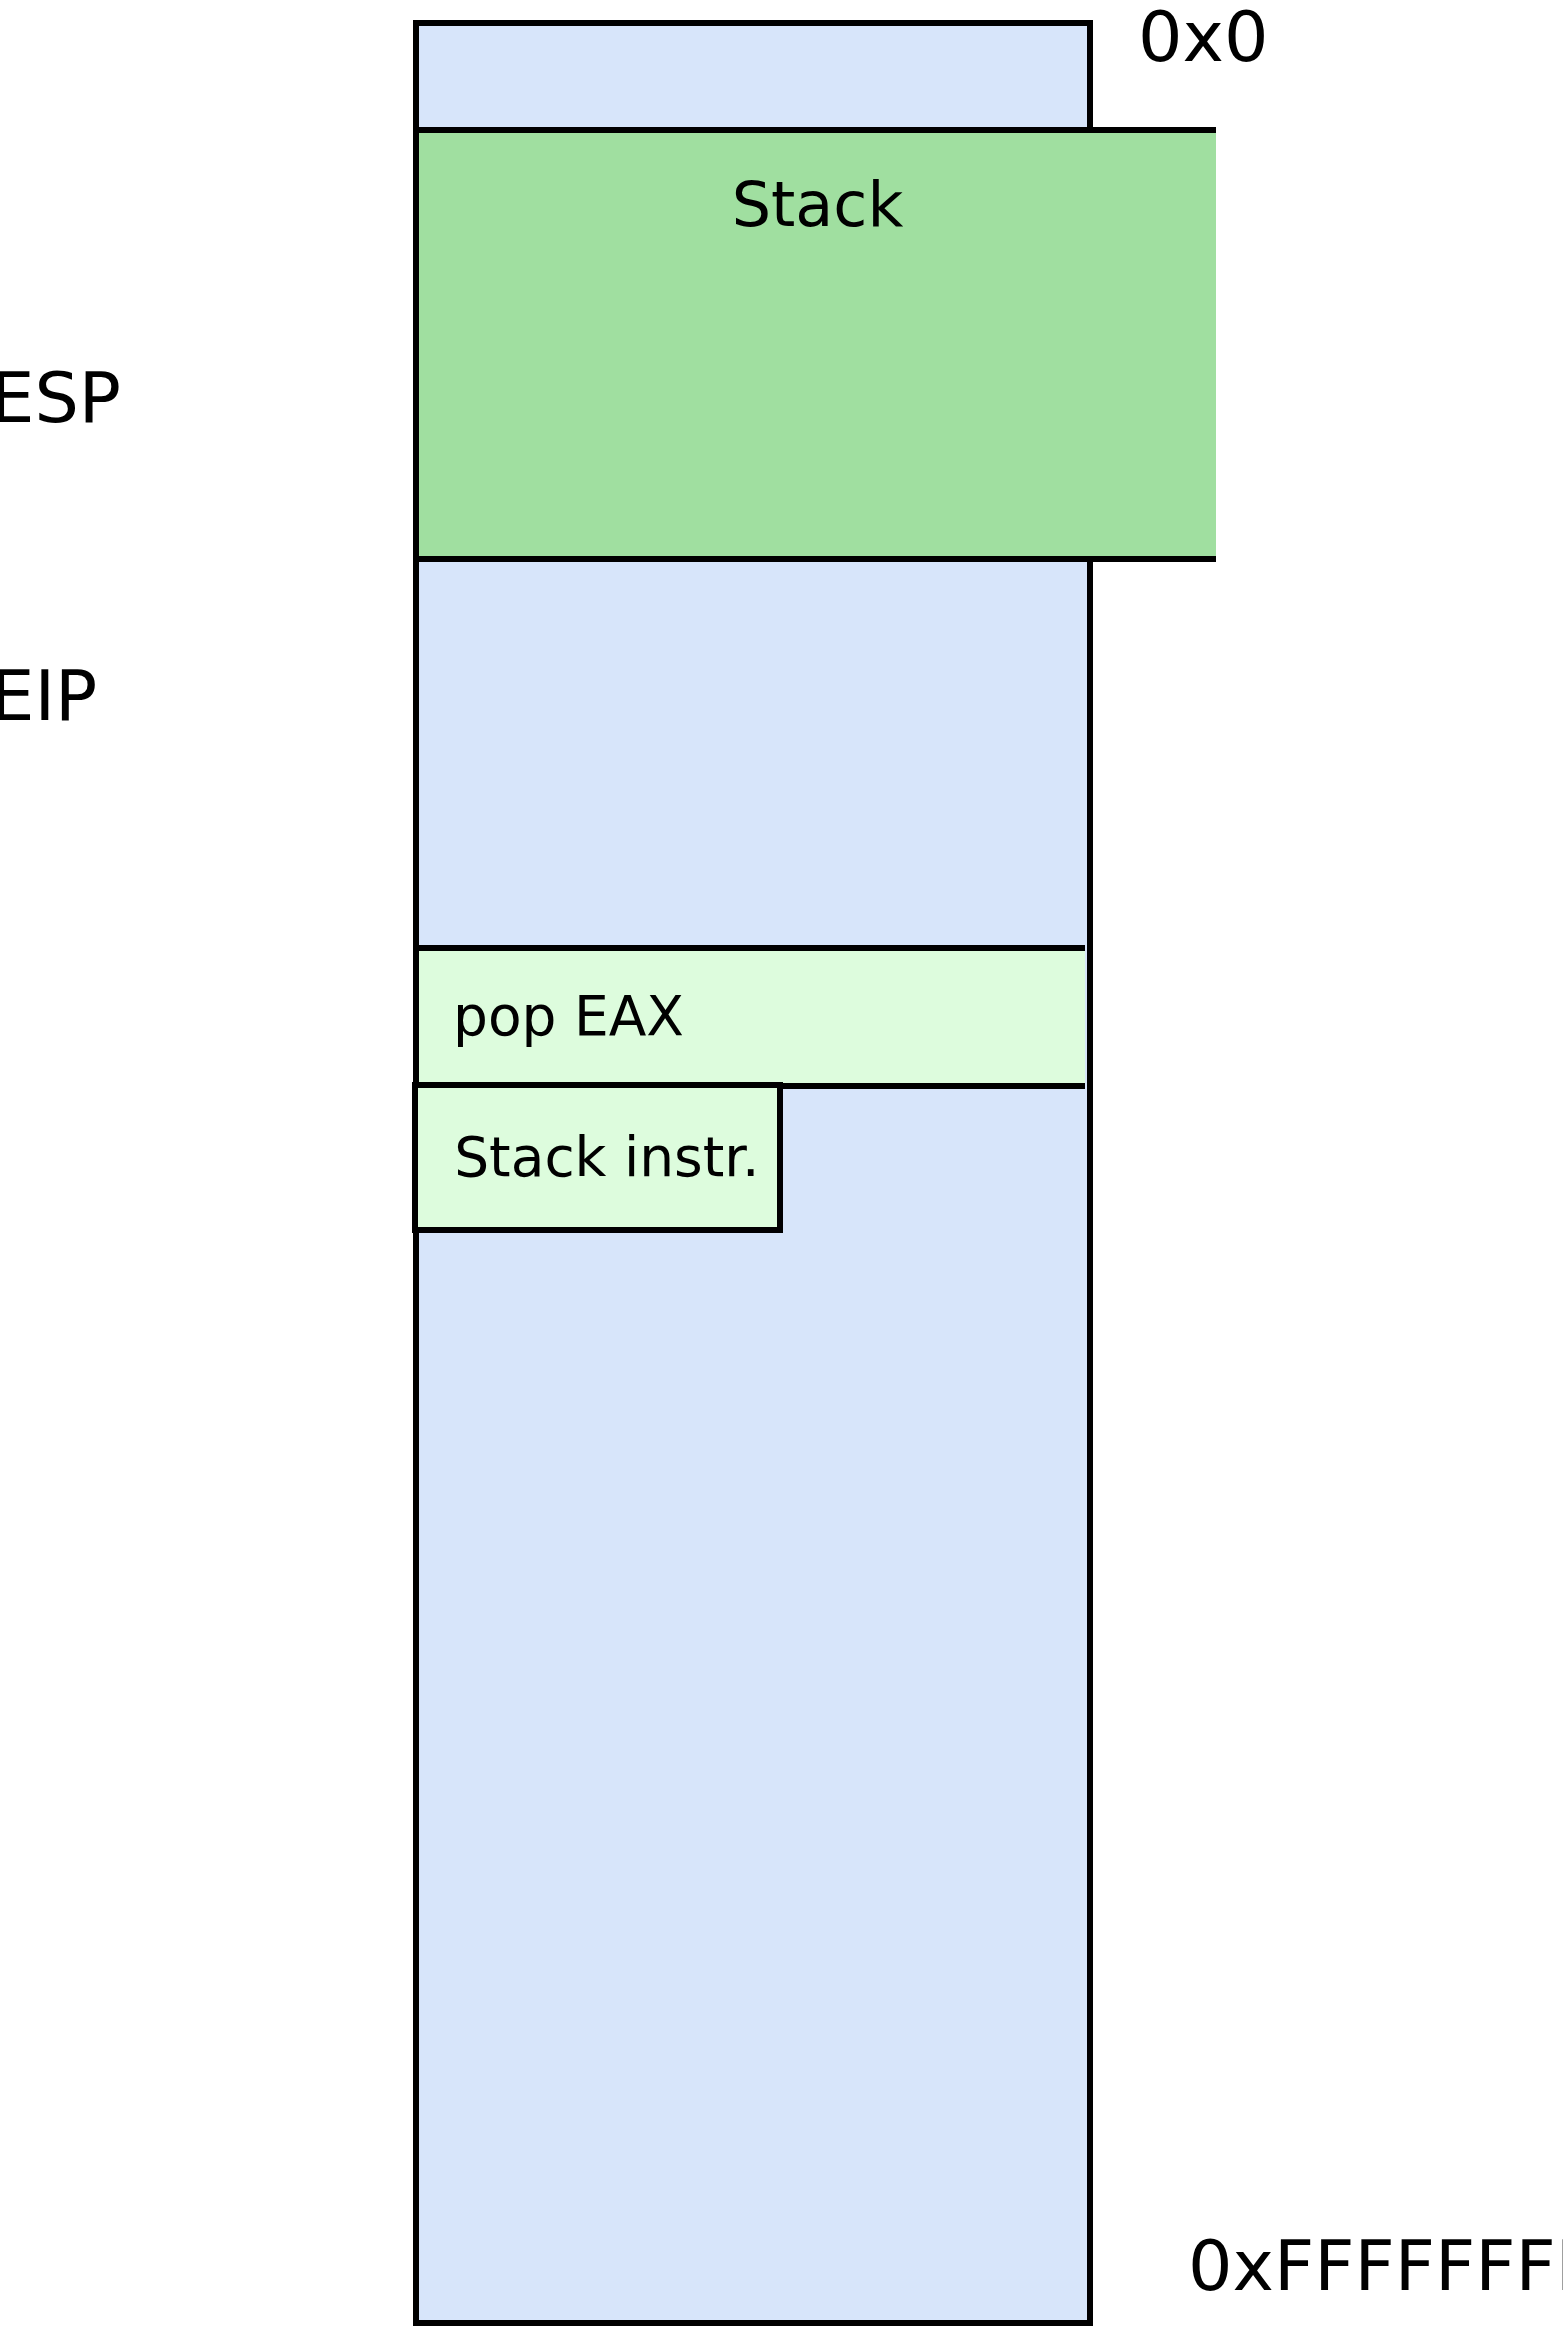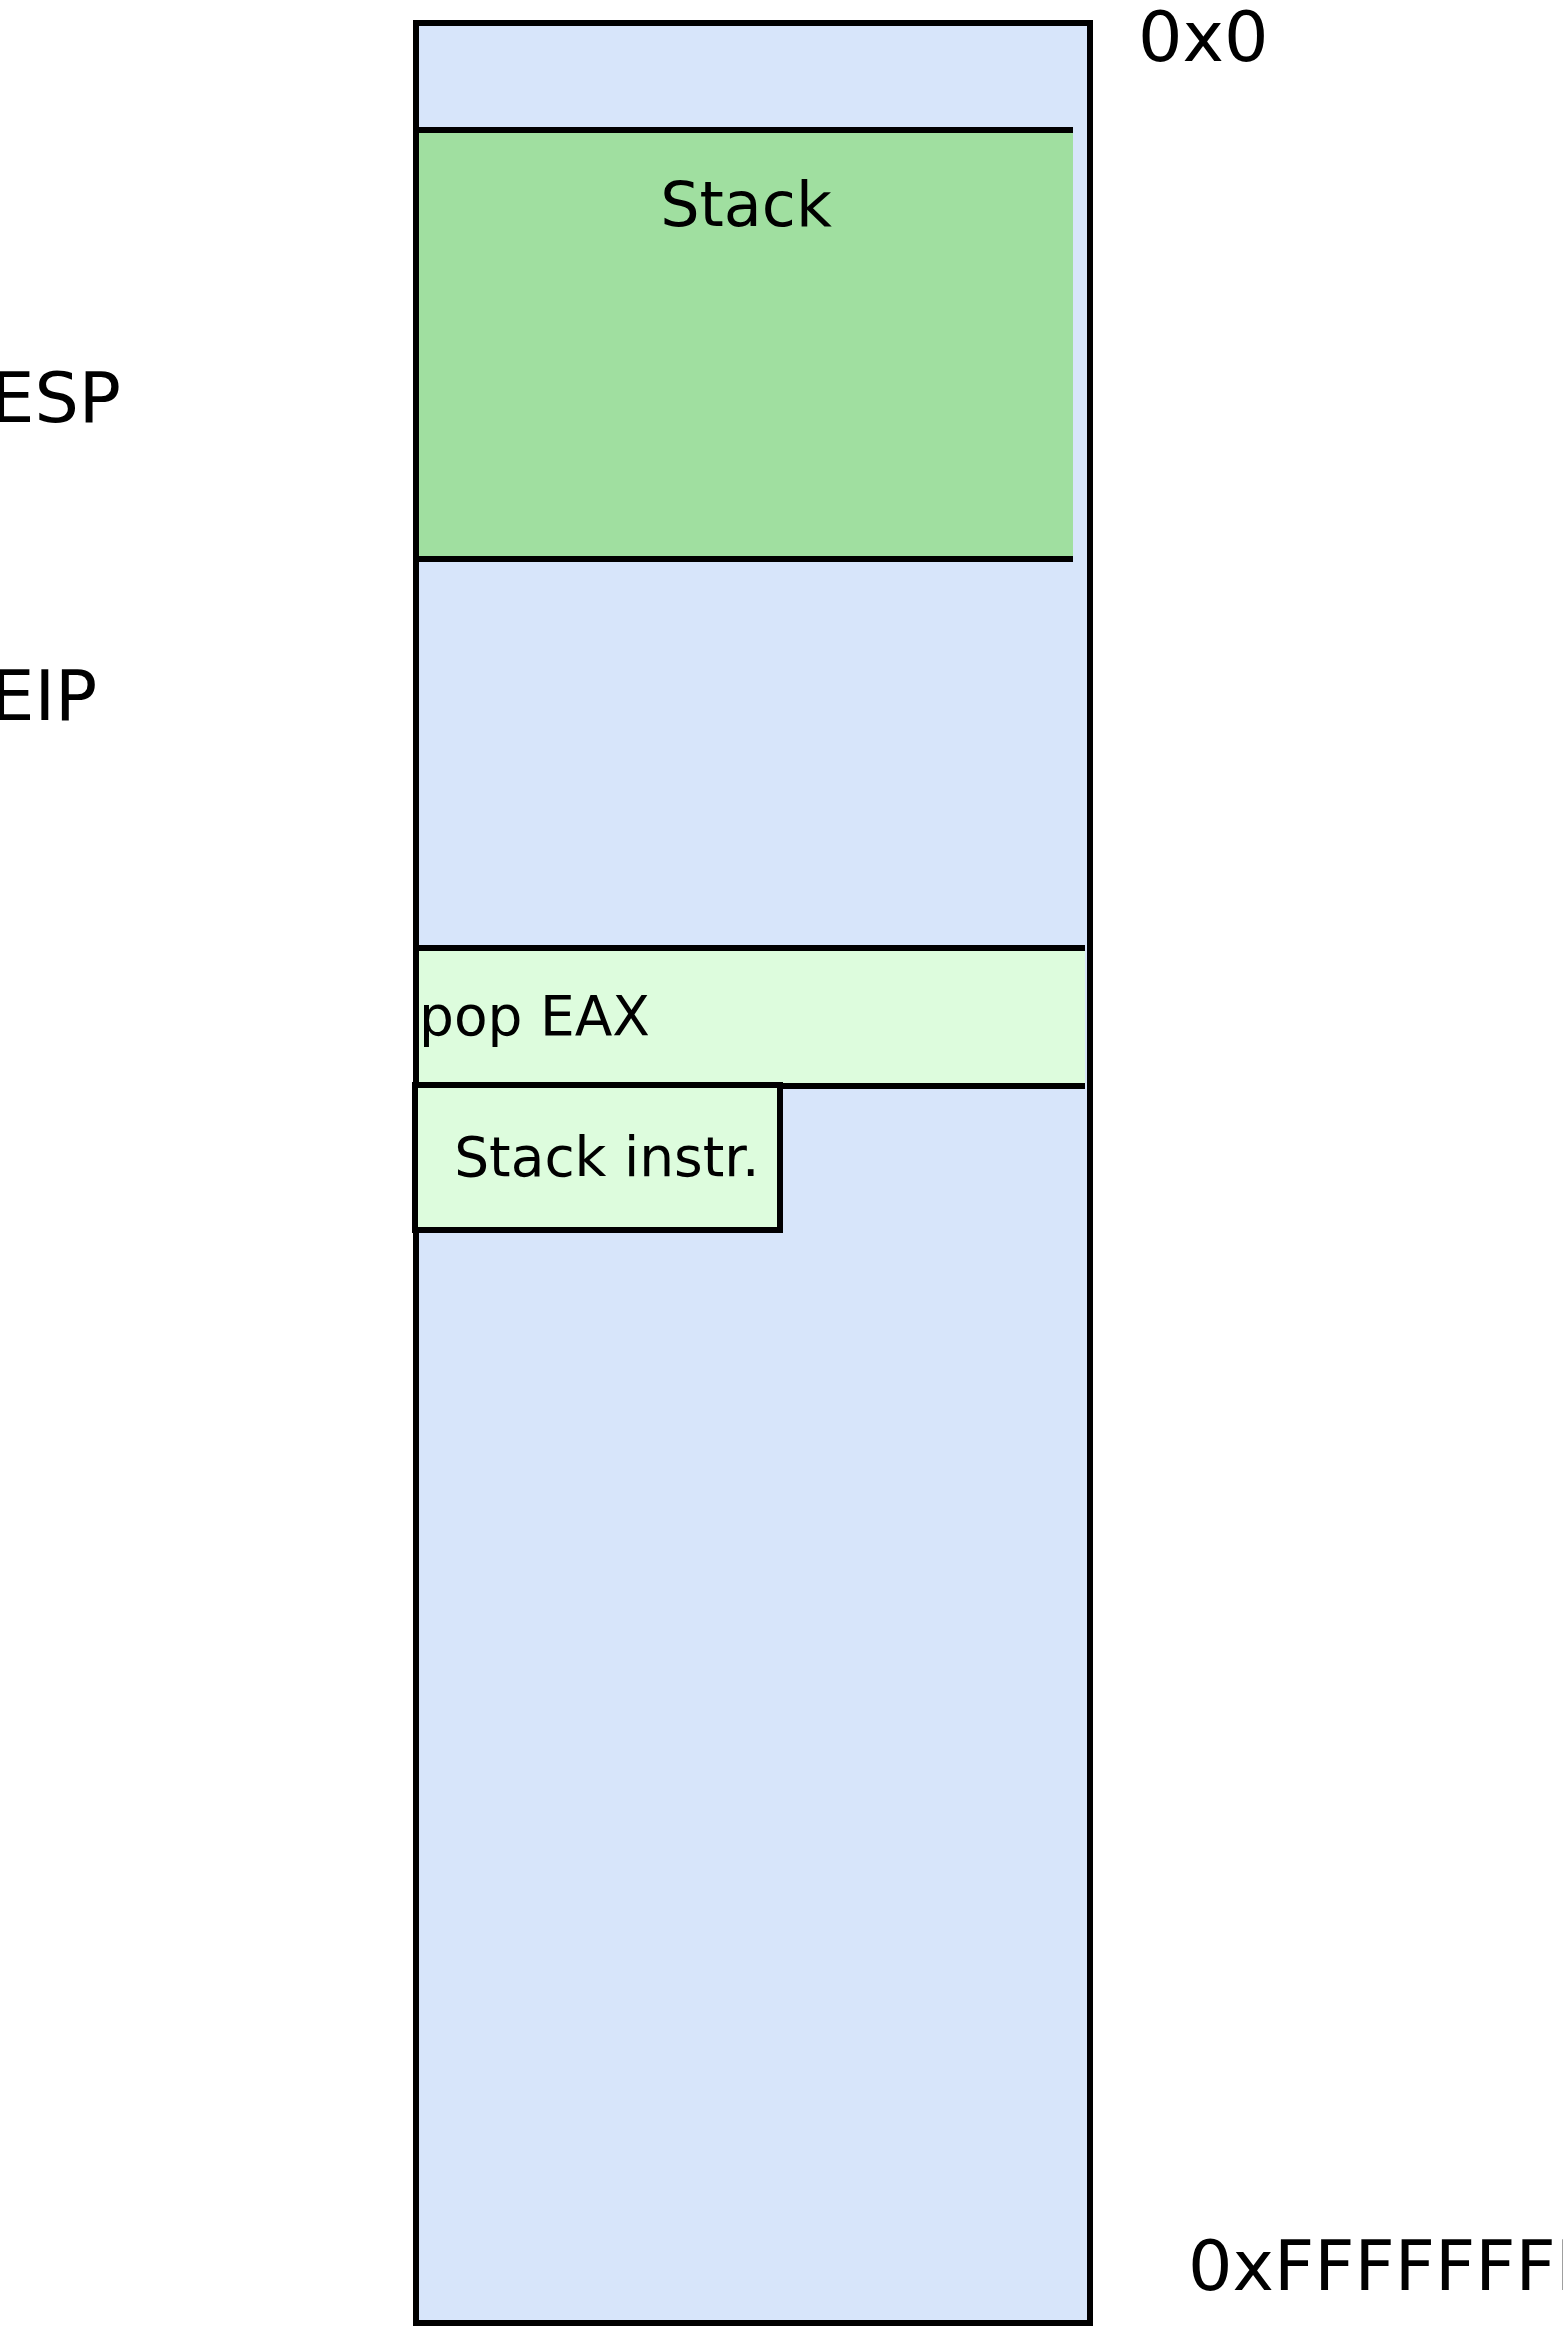--- a/index.html
+++ b/index.html
@@ -29,40 +29,41 @@
   }
 
   .section {
     position: absolute;
     box-sizing: border-box;
     left: 0;
   }
 
   .stack-section {
     top: 101px;
-    width: 654px;
+    width: 797px;
     height: 435px;
     border-top: 6.8px solid var(--border-black, #000);
     border-bottom: 6.8px solid var(--border-black, #000);
     background: var(--stack-green, #a0dfa0);
     text-align: center;
     padding-top: 41px;
     font-size: 62px;
     line-height: 1;
   }
 
   .pop-eax-section {
     top: 919px;
     width: 666px;
     height: 144px;
     border-top: 6.8px solid var(--border-black, #000);
     border-bottom: 6.8px solid var(--border-black, #000);
     background: var(--instr-green, #ddfcdd);
     display: flex;
     align-items: center;
+    padding-left: 34px;
     font-size: 55px;
     line-height: 1;
   }
 
   .next-instr-box {
     left: -6.8px;
     top: 1056px;
     width: 371px;
     height: 151px;
     border: 6.8px solid var(--border-black, #000);

